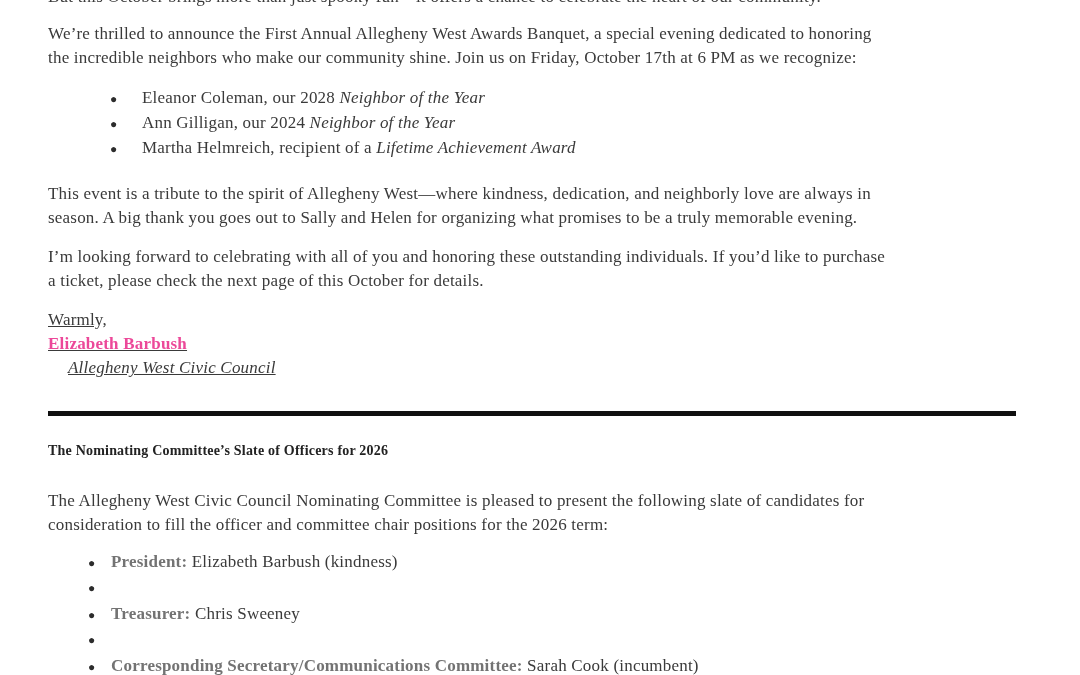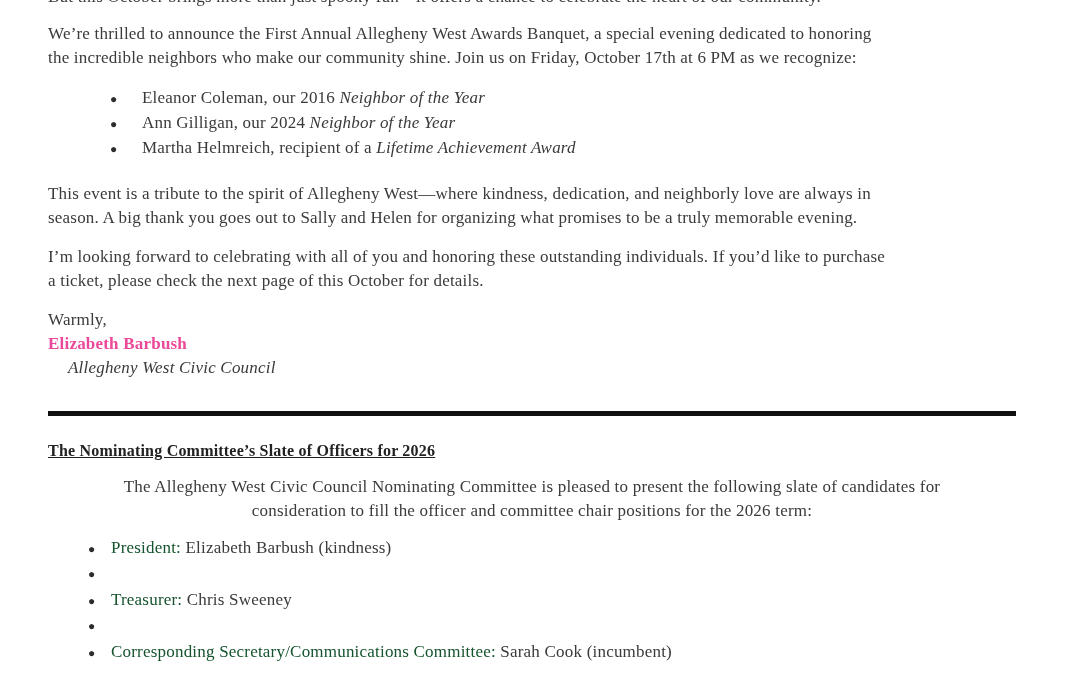--- a/index.html
+++ b/index.html
@@ -17,72 +17,71 @@
   .page { padding: 0 64px 0 48px; }
   p { margin: 0; }
 
   
   .clip-strip { height: 7px; overflow: hidden; }
   .clip-strip .clip-line { margin-top: -13px; line-height: 20px; }
 
   #p1 { margin-top: 15px; }
   #p2 { margin-top: 21px; }
   #p3 { margin-top: 16px; }
-  #p4 { margin-top: 14px; text-align: center; }
+  #p4 { margin-top: 28px; }
 
   p, .pre { white-space: pre-line; }
 
   ul { list-style: none; margin: 0; padding: 0; }
   li { display: flex; align-items: baseline; }
   .bullet { flex: 0 0 auto; color: #2c2c2c; font-size: 12px; }
 
   #honoree-list { margin-top: 17px; line-height: 24px; padding-left: 62px; }
   #honoree-list .bullet { width: 32px; }
 
   #slate-list { margin-top: 13px; line-height: 25px; padding-left: 40px; }
   #slate-list .bullet { width: 23px; }
 
   em, .italic { font-style: italic; }
-  strong, .bold { font-weight: 400; color: #14532d; }
+  strong, .bold { font-weight: 700; color: #737373; }
 
-  #signature { margin-top: 16px; line-height: 24px; }
+  #signature { margin-top: 16px; line-height: 24px; text-decoration: underline; }
   #signature .name { font-weight: 700; color: #ec4899; }
   #signature .org { font-style: italic; margin-left: 20px; }
 
   .rule {
     margin-top: 31px;
     height: 5px;
     background: #101010;
   }
 
   #section-heading {
     margin: 25px 0 0 0;
-    font-size: 16px;
+    font-size: 14px;
     line-height: 20px;
     font-weight: 700;
     color: #222222;
-    text-decoration: underline;
   }
 </style>
 </head>
 <body>
 
 <div class="page">
 
   <div class="clip-strip">
     <p class="clip-line">But this October brings more than just spooky fun—it offers a chance to celebrate the heart of our community.</p>
   </div>
 
   <p id="p1">We’re thrilled to announce the First Annual Allegheny West Awards Banquet, a special evening dedicated to honoring
 the incredible neighbors who make our community shine. Join us on Friday, October 17th at 6 PM as we recognize:</p>
 
   <ul id="honoree-list">
     <li>
       <span class="bullet">●</span>
-      <span><span>Eleanor Coleman, our 2016 </span><em>Neighbor of the Year</em></span>
+      <span><span>Eleanor Coleman, our 2028 </span><em>Neighbor of the Year</em></span>
     </li>
     <li>
       <span class="bullet">●</span>
       <span><span>Ann Gilligan, our 2024 </span><em>Neighbor of the Year</em></span>
     </li>
     <li>
       <span class="bullet">●</span>
       <span><span>Martha Helmreich, recipient of a </span><em>Lifetime Achievement Award</em></span>
     </li>
   </ul>

